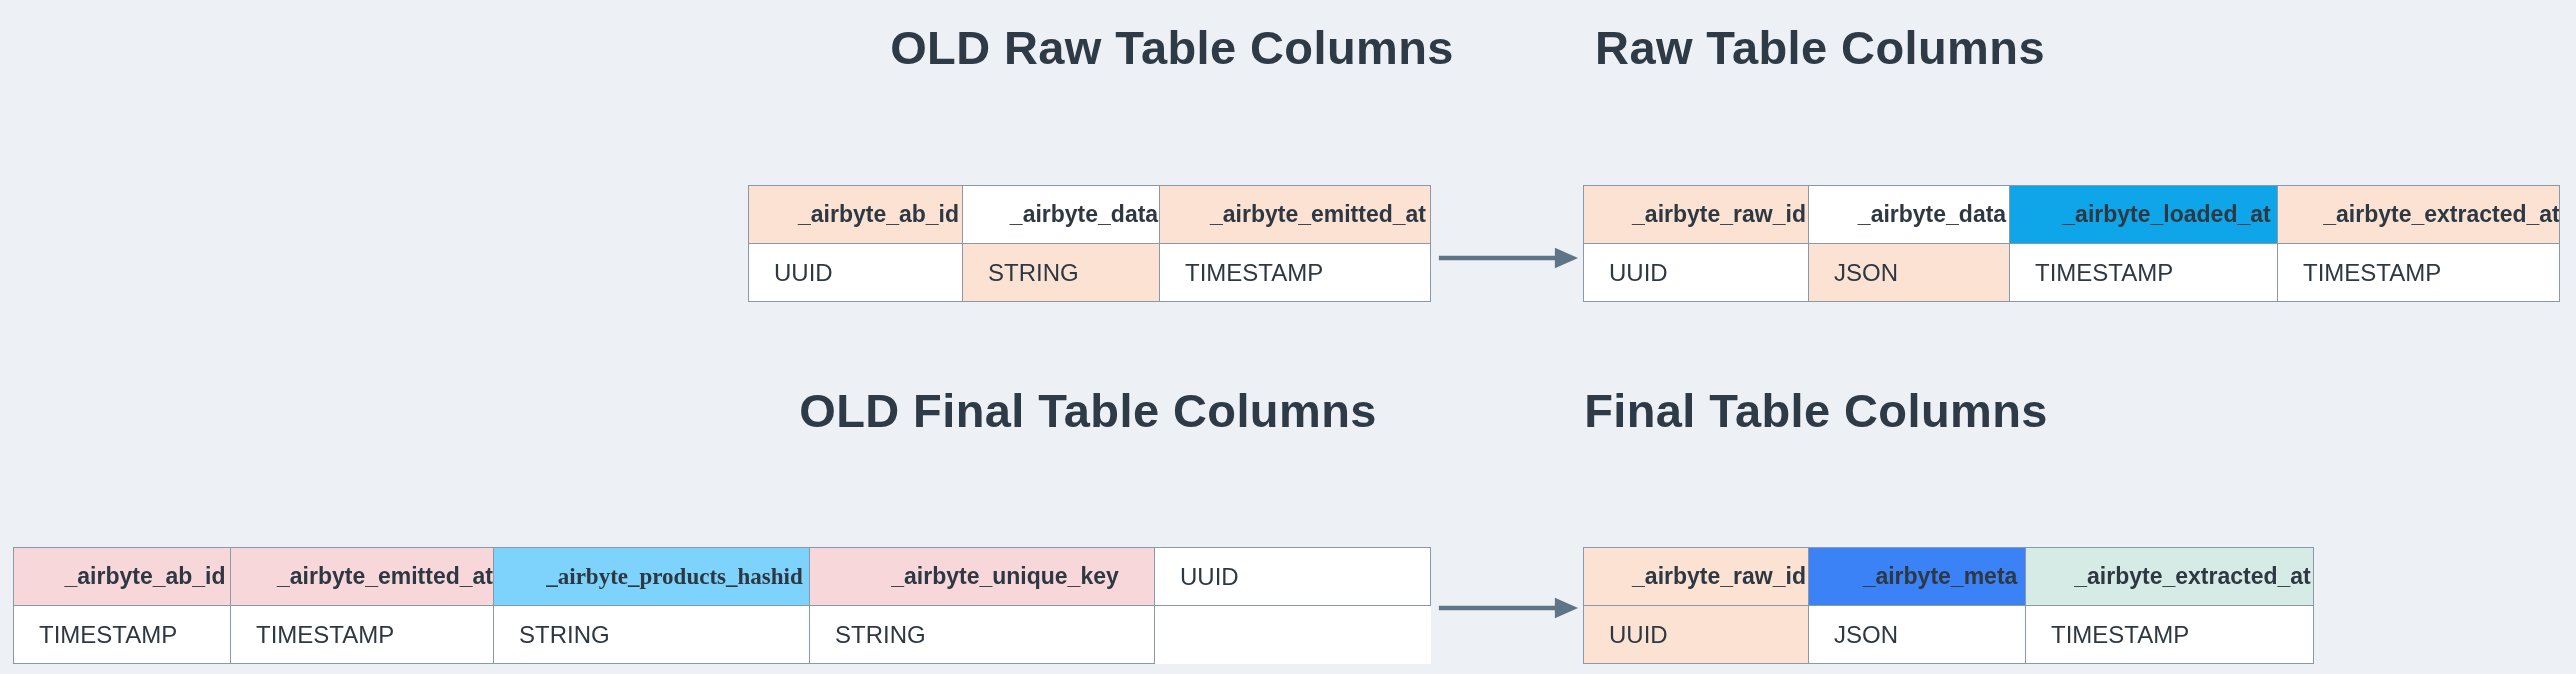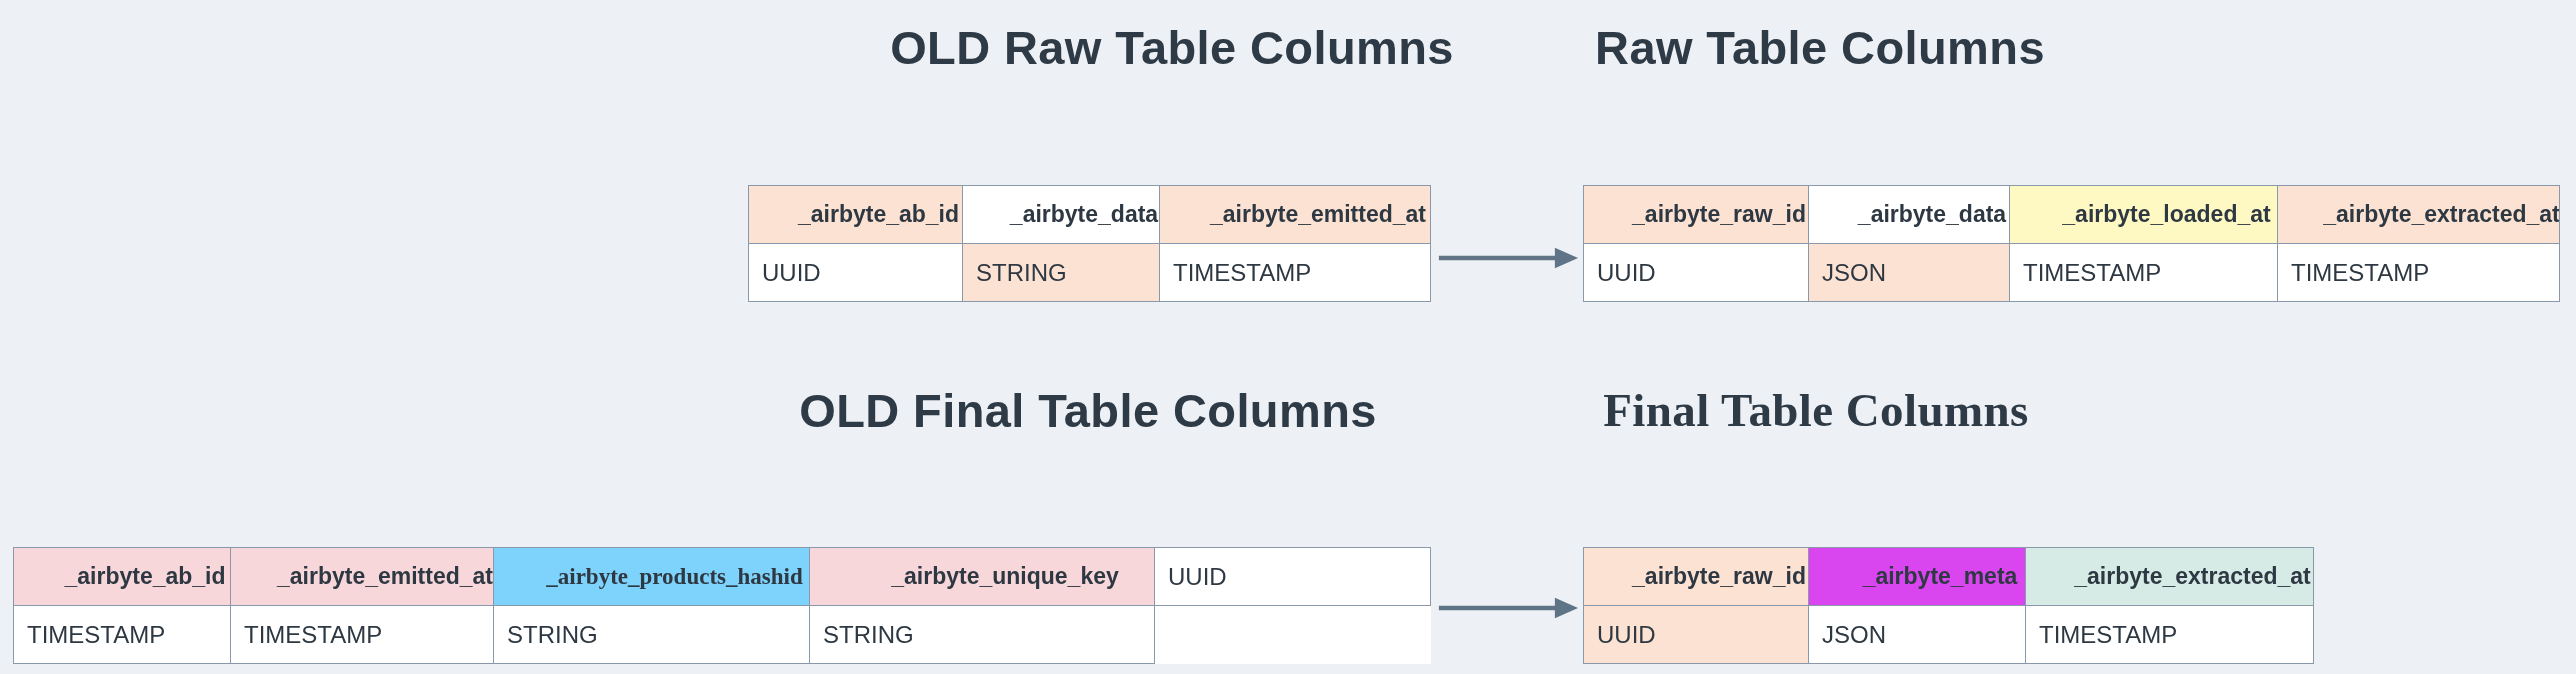--- a/index.html
+++ b/index.html
@@ -47,56 +47,56 @@
     overflow: hidden;
     box-sizing: border-box;
     padding-left: 46px;
   }
   .hcell {
     justify-content: center;
     font-weight: bold;
     font-size: 23px;
   }
   .vcell {
-    padding-left: 13px;
+    padding-left: 25px;
   }
   .arrow {
     position: absolute;
     width: 145px;
     height: 32px;
   }
 </style>
 </head>
 <body>
 
 <div class="canvas">
 
   <div class="title" style="left:1172px; top:20.4px;">OLD Raw Table Columns</div>
   <div class="title" style="left:1820px; top:20.4px;">Raw Table Columns</div>
   <div class="title" style="left:1088px; top:383px;">OLD Final Table Columns</div>
-  <div class="title" style="left:1816px; top:383px;font-family:Liberation Serif, serif;">Final Table Columns</div>
+  <div class="title" style="left:1816px; top:383px;">Final Table Columns</div>
 
   <div class="dtable" style="left: 748px; top: 185px; grid-template-columns: 214px 197px 271px;">
       <div class="cell hcell" style="background: rgb(251, 226, 210);">_airbyte_ab_id</div>
       <div class="cell hcell" style="background: rgb(255, 255, 255);">_airbyte_data</div>
       <div class="cell hcell" style="background: rgb(251, 226, 210);">_airbyte_emitted_at</div>
       <div class="cell vcell" style="background: rgb(255, 255, 255);">UUID</div>
       <div class="cell vcell" style="background: rgb(251, 226, 210);">STRING</div>
       <div class="cell vcell" style="background: rgb(255, 255, 255);">TIMESTAMP</div>
     </div>
 
   <svg class="arrow" style="left:1436px; top:242px;" viewBox="0 0 200 44" aria-hidden="true">
     <line x1="4" y1="22" x2="166" y2="22" stroke="#5f7487" stroke-width="6"></line>
     <polygon points="164,8 196,22 164,36" fill="#5f7487"></polygon>
   </svg>
 
   <div class="dtable" style="left: 1583px; top: 185px; grid-template-columns: 225px 201px 268px 282px;">
       <div class="cell hcell" style="background: rgb(251, 226, 210);">_airbyte_raw_id</div>
       <div class="cell hcell" style="background: rgb(255, 255, 255);">_airbyte_data</div>
-      <div class="cell hcell" style="background: #fef9c3;">_airbyte_loaded_at</div>
+      <div class="cell hcell" style="background: #0ea5e9;">_airbyte_loaded_at</div>
       <div class="cell hcell" style="background: rgb(251, 226, 210);">_airbyte_extracted_at</div>
       <div class="cell vcell" style="background: rgb(255, 255, 255);">UUID</div>
       <div class="cell vcell" style="background: rgb(251, 226, 210);">JSON</div>
       <div class="cell vcell" style="background: rgb(255, 255, 255);">TIMESTAMP</div>
       <div class="cell vcell" style="background: rgb(255, 255, 255);">TIMESTAMP</div>
     </div>
 
   <div class="dtable" style="left: 13px; top: 547px; grid-template-columns: 217px 263px 316px 345px 276px;">
       <div class="cell hcell" style="background: rgb(248, 215, 218);">_airbyte_ab_id</div>
       <div class="cell hcell" style="background: rgb(248, 215, 218);">_airbyte_emitted_at</div>
@@ -109,21 +109,21 @@
       <div class="cell vcell" style="background: rgb(255, 255, 255);">STRING</div>
     </div>
 
   <svg class="arrow" style="left:1436px; top:592px;" viewBox="0 0 200 44" aria-hidden="true">
     <line x1="4" y1="22" x2="166" y2="22" stroke="#5f7487" stroke-width="6"></line>
     <polygon points="164,8 196,22 164,36" fill="#5f7487"></polygon>
   </svg>
 
   <div class="dtable" style="left: 1583px; top: 547px; grid-template-columns: 225px 217px 288px;">
       <div class="cell hcell" style="background: rgb(251, 226, 210);">_airbyte_raw_id</div>
-      <div class="cell hcell" style="background: #d946ef;">_airbyte_meta</div>
+      <div class="cell hcell" style="background: #3b82f6;">_airbyte_meta</div>
       <div class="cell hcell" style="background: rgb(214, 235, 230);">_airbyte_extracted_at</div>
       <div class="cell vcell" style="background: rgb(251, 226, 210);">UUID</div>
       <div class="cell vcell" style="background: rgb(255, 255, 255);">JSON</div>
       <div class="cell vcell" style="background: rgb(255, 255, 255);">TIMESTAMP</div>
     </div>
 
 </div>
 
 
 </body></html>

